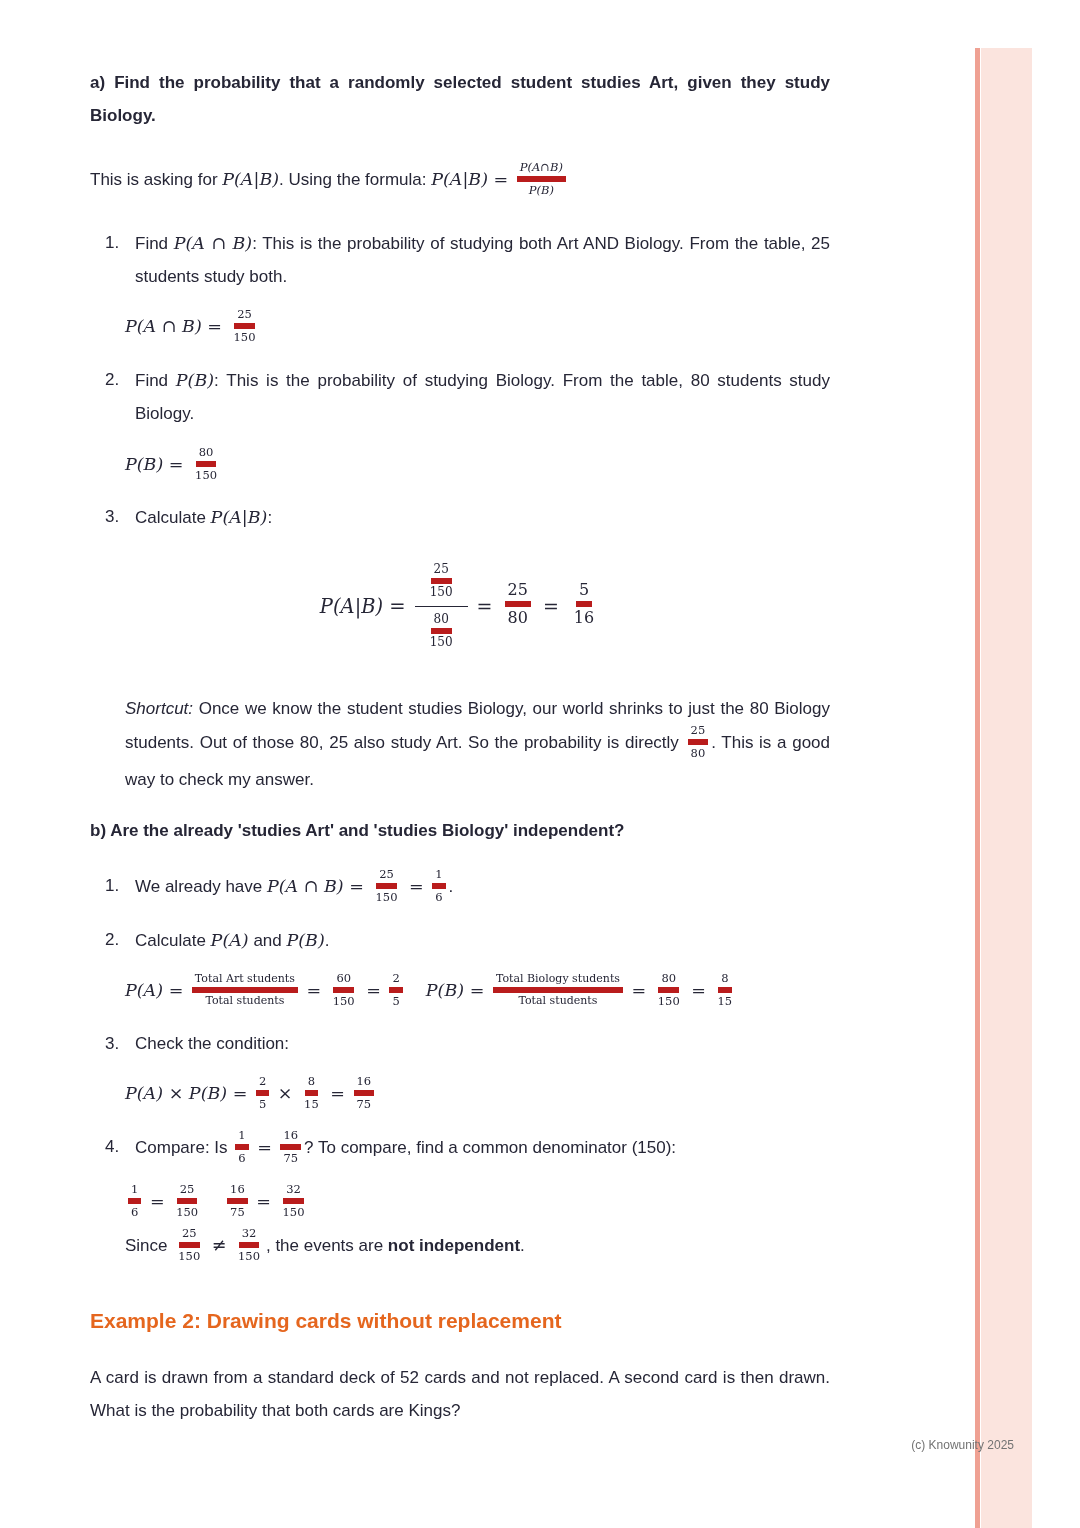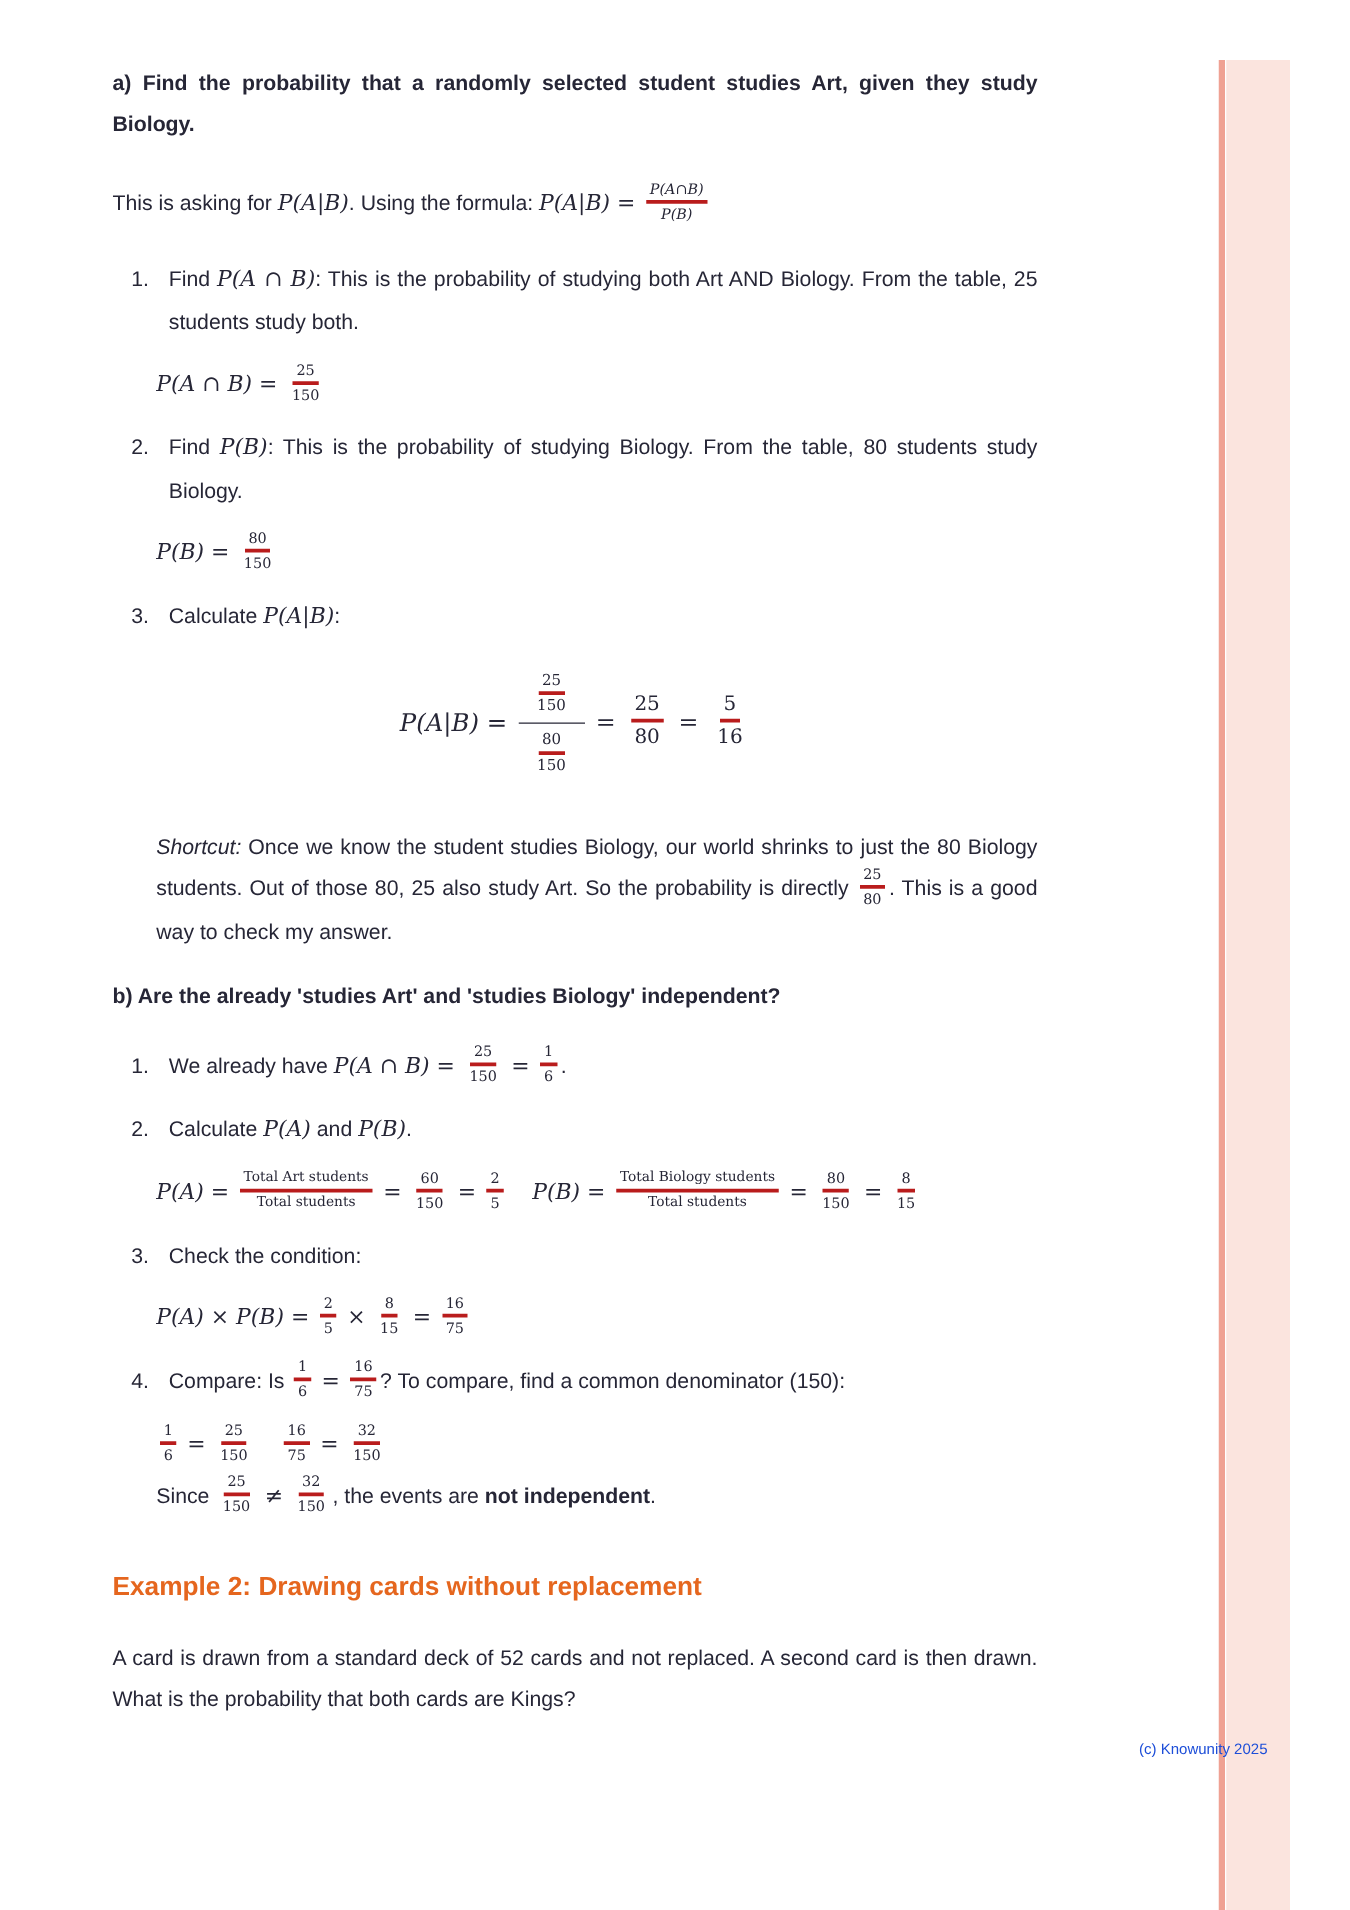--- a/index.html
+++ b/index.html
@@ -6,24 +6,24 @@
   body {
     width: 1080px; height: 1528px;
     position: relative;
     background: #ffffff;
     color: #262636;
     font-family: "Liberation Sans", sans-serif;
     overflow: hidden;
   }
   .strip-panel { position: absolute; left: 981px; top: 48px; width: 51px; height: 1480px; background: #fbe4de; }
   .strip-line  { position: absolute; left: 975px; top: 48px; width: 5px;  height: 1480px; background: #efa193; }
-  .footer { position: absolute; top: 1392px; right: 66px; font-size: 12px; color: #1d4ed8; z-index: 3; }
+  .footer { position: absolute; top: 1438px; right: 66px; font-size: 12px; color: #737373; z-index: 3; }
 
   .content {
-    position: absolute; left: 90px; top: 0;
+    position: absolute; left: 90px; top: 16px;
     width: 740px; padding-top: 50px;
     font-size: 17px; line-height: 1.95;
   }
 
   .h-a, .h-b { font-weight: bold; text-align: justify; margin: 0 0 30px 0; }
   .h-b { margin: 0 0 22px 0; }
   .p-intro { margin: 0 0 26px 0; }
   .p-check { margin: 0 0 22px 0; }
 
   .li { display: flex; padding-left: 15px; margin: 0 0 16px 0; }
@@ -38,21 +38,21 @@
   .m { font-family: "DejaVu Serif", serif; font-style: italic; font-size: 17.5px; }
   .b { font-weight: bold; }
   .i { font-style: italic; }
 
   .fr {
     display: inline-flex; flex-direction: column; align-items: center;
     vertical-align: middle; position: relative; top: -2px;
     font-family: "DejaVu Serif", serif; font-style: normal;
     font-size: 11.5px; line-height: 1.3; margin: 0 3px; text-align: center;
   }
-  .fr .n { padding: 0 3px 1px 3px; border-bottom: 3px solid #b91c1c; white-space: nowrap; }
+  .fr .n { padding: 0 3px 1px 3px; border-bottom: 6px solid #b91c1c; white-space: nowrap; }
   .fr .d { padding: 1px 3px 0 3px; white-space: nowrap; }
   .fr.it .n, .fr.it .d { font-style: italic; }
   .fr.tf { font-size: 11px; }
   .fr.md { font-size: 16px; line-height: 1.3; }
 
   .disp {
     display: flex; align-items: center; justify-content: center; gap: 9px;
     margin: 26px 0 40px 0;
     font-family: "DejaVu Serif", serif; font-size: 19px; line-height: 1.3;
   }

